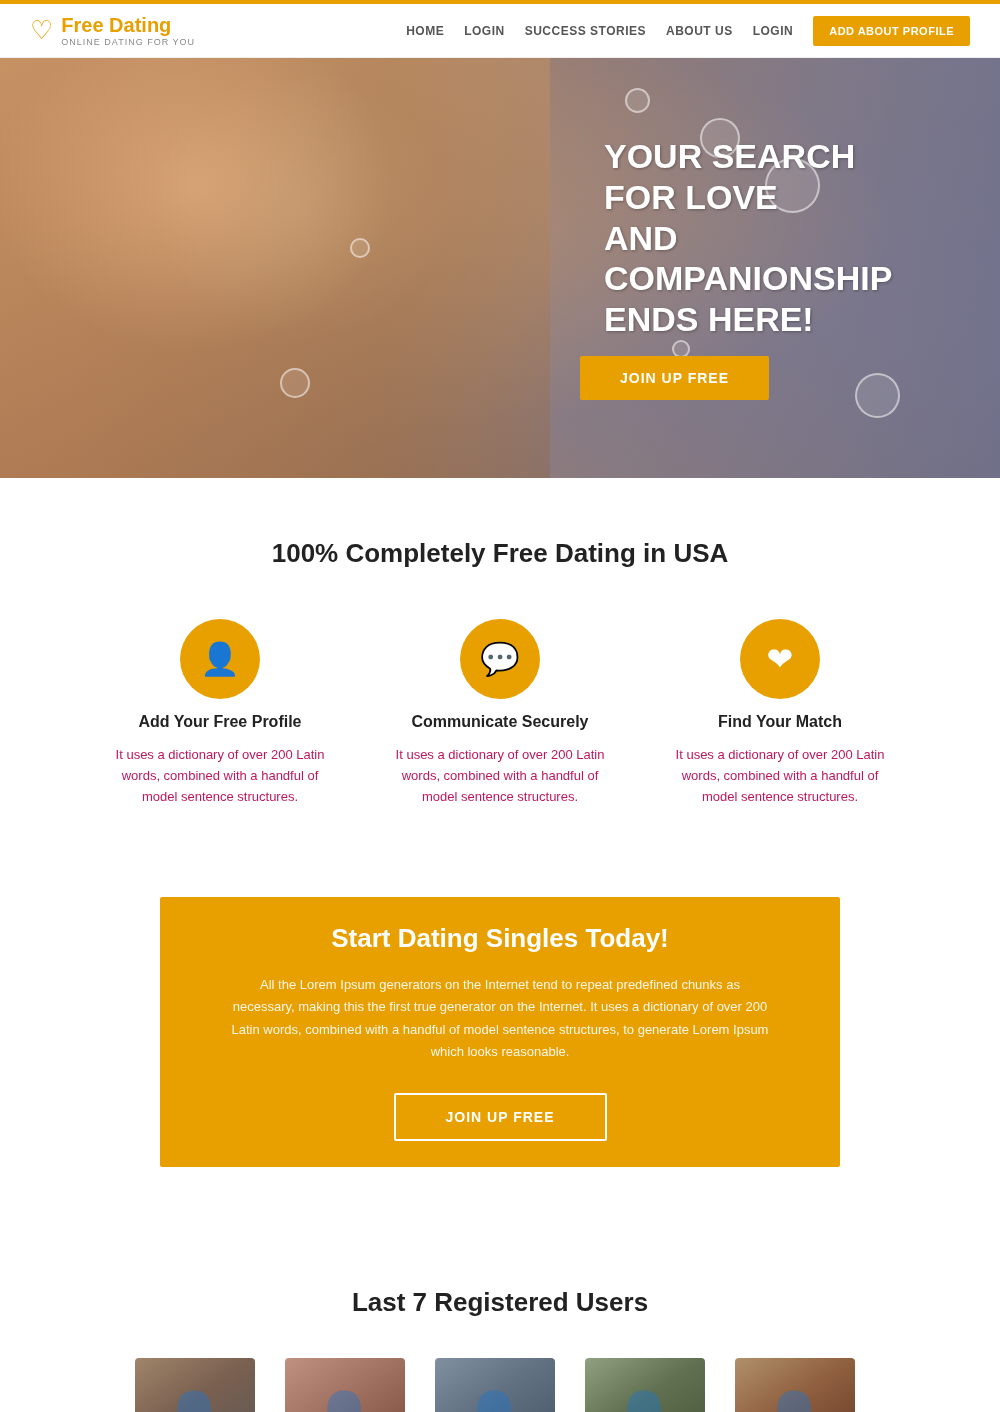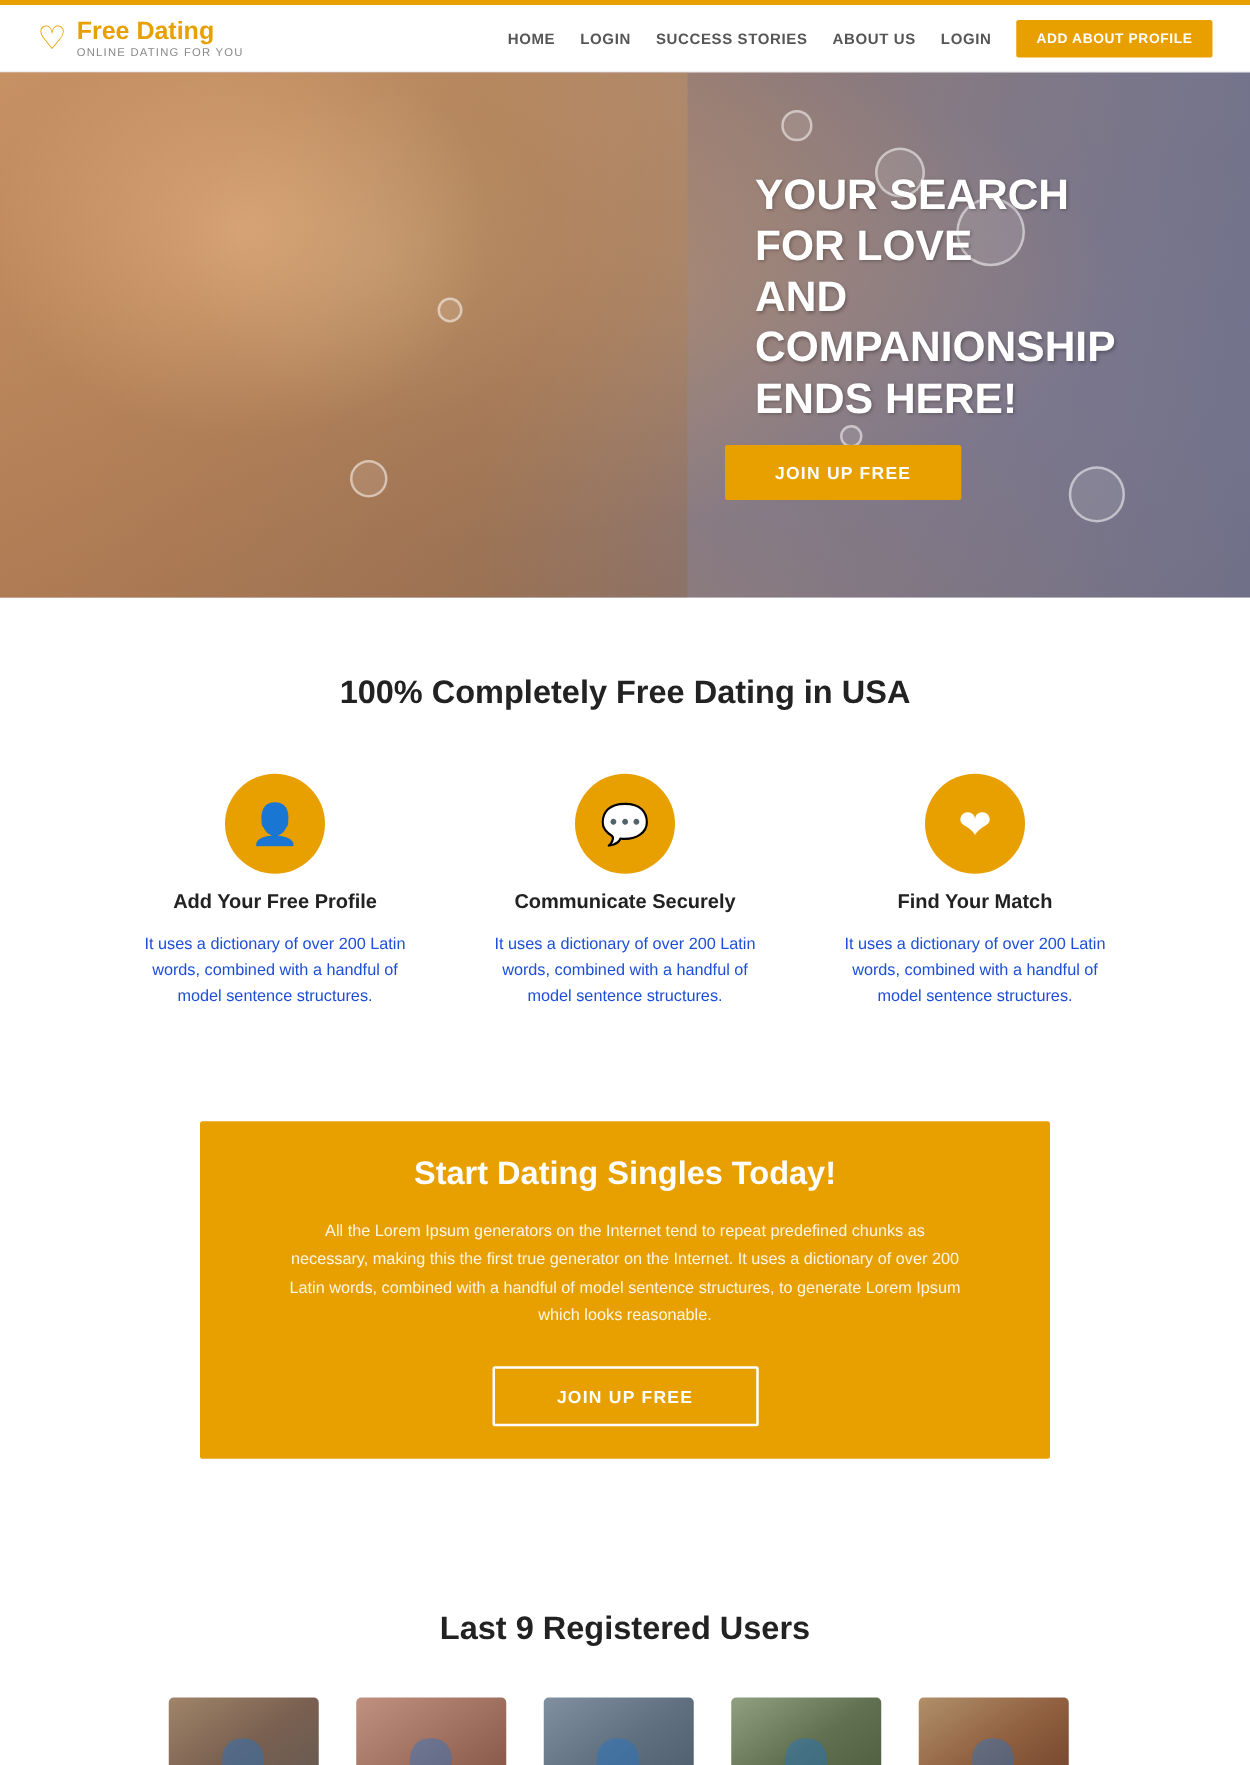--- a/index.html
+++ b/index.html
@@ -179,21 +179,21 @@
       color: #fff;
       font-size: 32px;
     }
     .feature-name {
       font-size: 16px;
       font-weight: bold;
       color: #222;
     }
     .feature-desc {
       font-size: 13px;
-      color: #1d4ed8;
+      color: #be185d;
       line-height: 1.6;
     }
 
     
     .cta-section {
       background: #e8a000;
       margin: 0 80px 0 80px;
       padding: 26px 60px;
       text-align: center;
       border-radius: 2px;
@@ -355,21 +355,21 @@
   <div class="cta-outer">
     <section class="cta-section">
       <h2 class="cta-section-title">Start Dating Singles Today!</h2>
       <p class="cta-desc">All the Lorem Ipsum generators on the Internet tend to repeat predefined chunks as necessary, making this the first true generator on the Internet. It uses a dictionary of over 200 Latin words, combined with a handful of model sentence structures, to generate Lorem Ipsum which looks reasonable.</p>
       <button class="cta-join-btn">JOIN UP FREE</button>
     </section>
   </div>
 </div>
 
 <section class="users-section">
-  <h2 class="users-title">Last 9 Registered Users</h2>
+  <h2 class="users-title">Last 7 Registered Users</h2>
   <div class="users-grid">
 
     <div class="user-card">
       <div class="user-avatar avatar-1">
         <div class="avatar-face">👤</div>
       </div>
 
     </div>
 
     <div class="user-card">

